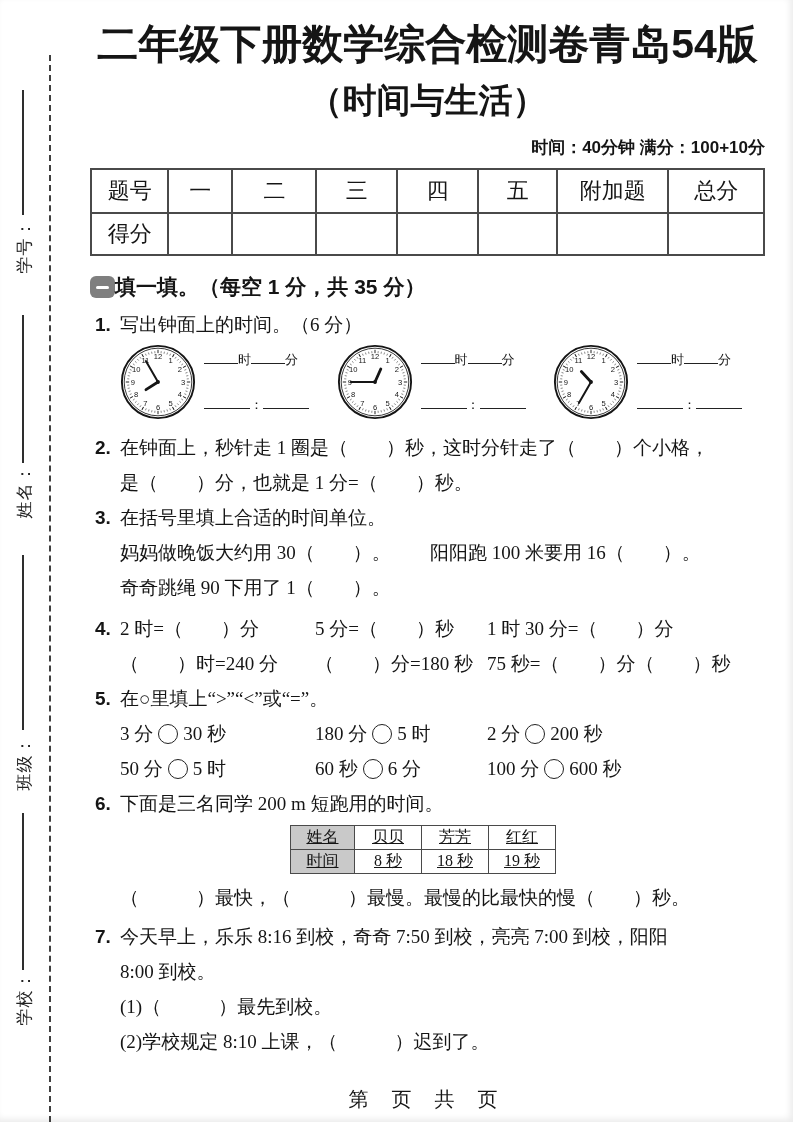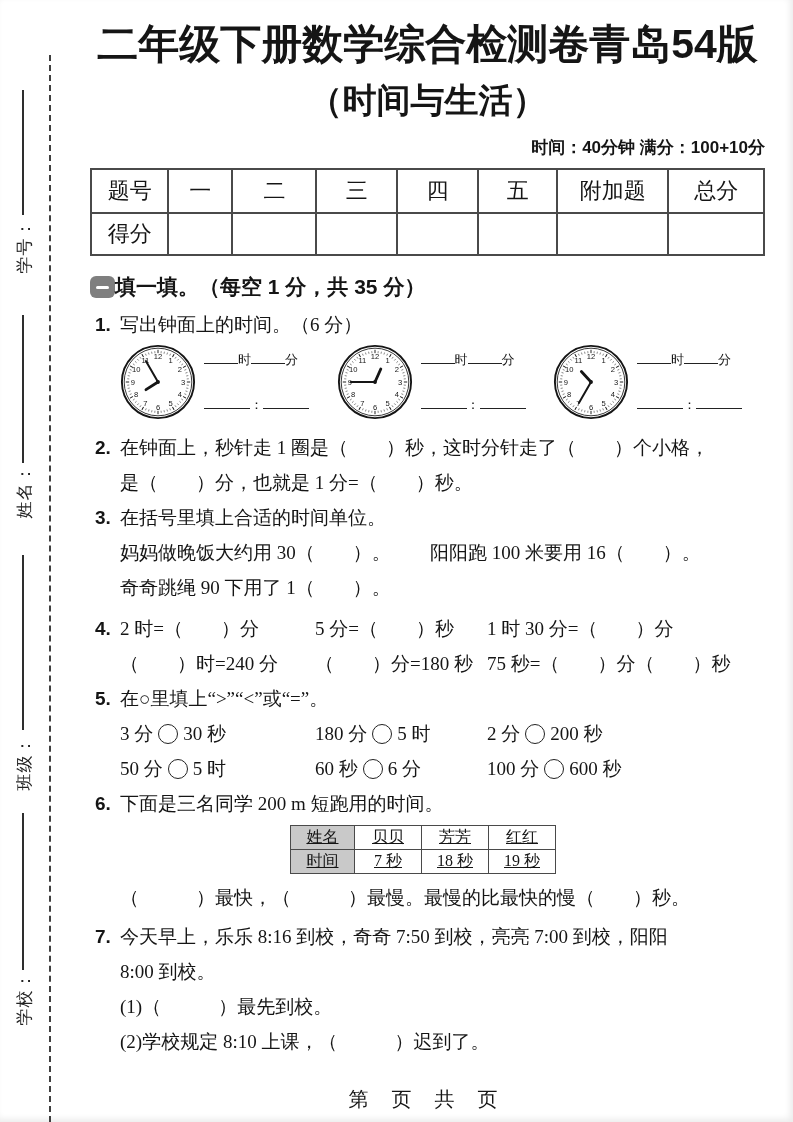--- a/index.html
+++ b/index.html
@@ -448,21 +448,21 @@
       <table class="sprint">
         <tbody>
             <tr>
           <td class="hd">姓名</td>
           <td>贝贝</td>
           <td>芳芳</td>
           <td>红红</td>
         </tr>
         <tr>
           <td class="hd">时间</td>
-          <td>7 秒</td>
+          <td>8 秒</td>
           <td>18 秒</td>
           <td>19 秒</td>
         </tr>
       </tbody>
         </table>
     </div>
     <div class="line mt6">
       <span>（　　　）最快，（　　　）最慢。最慢的比最快的慢（　　）秒。</span>
     </div>
 

